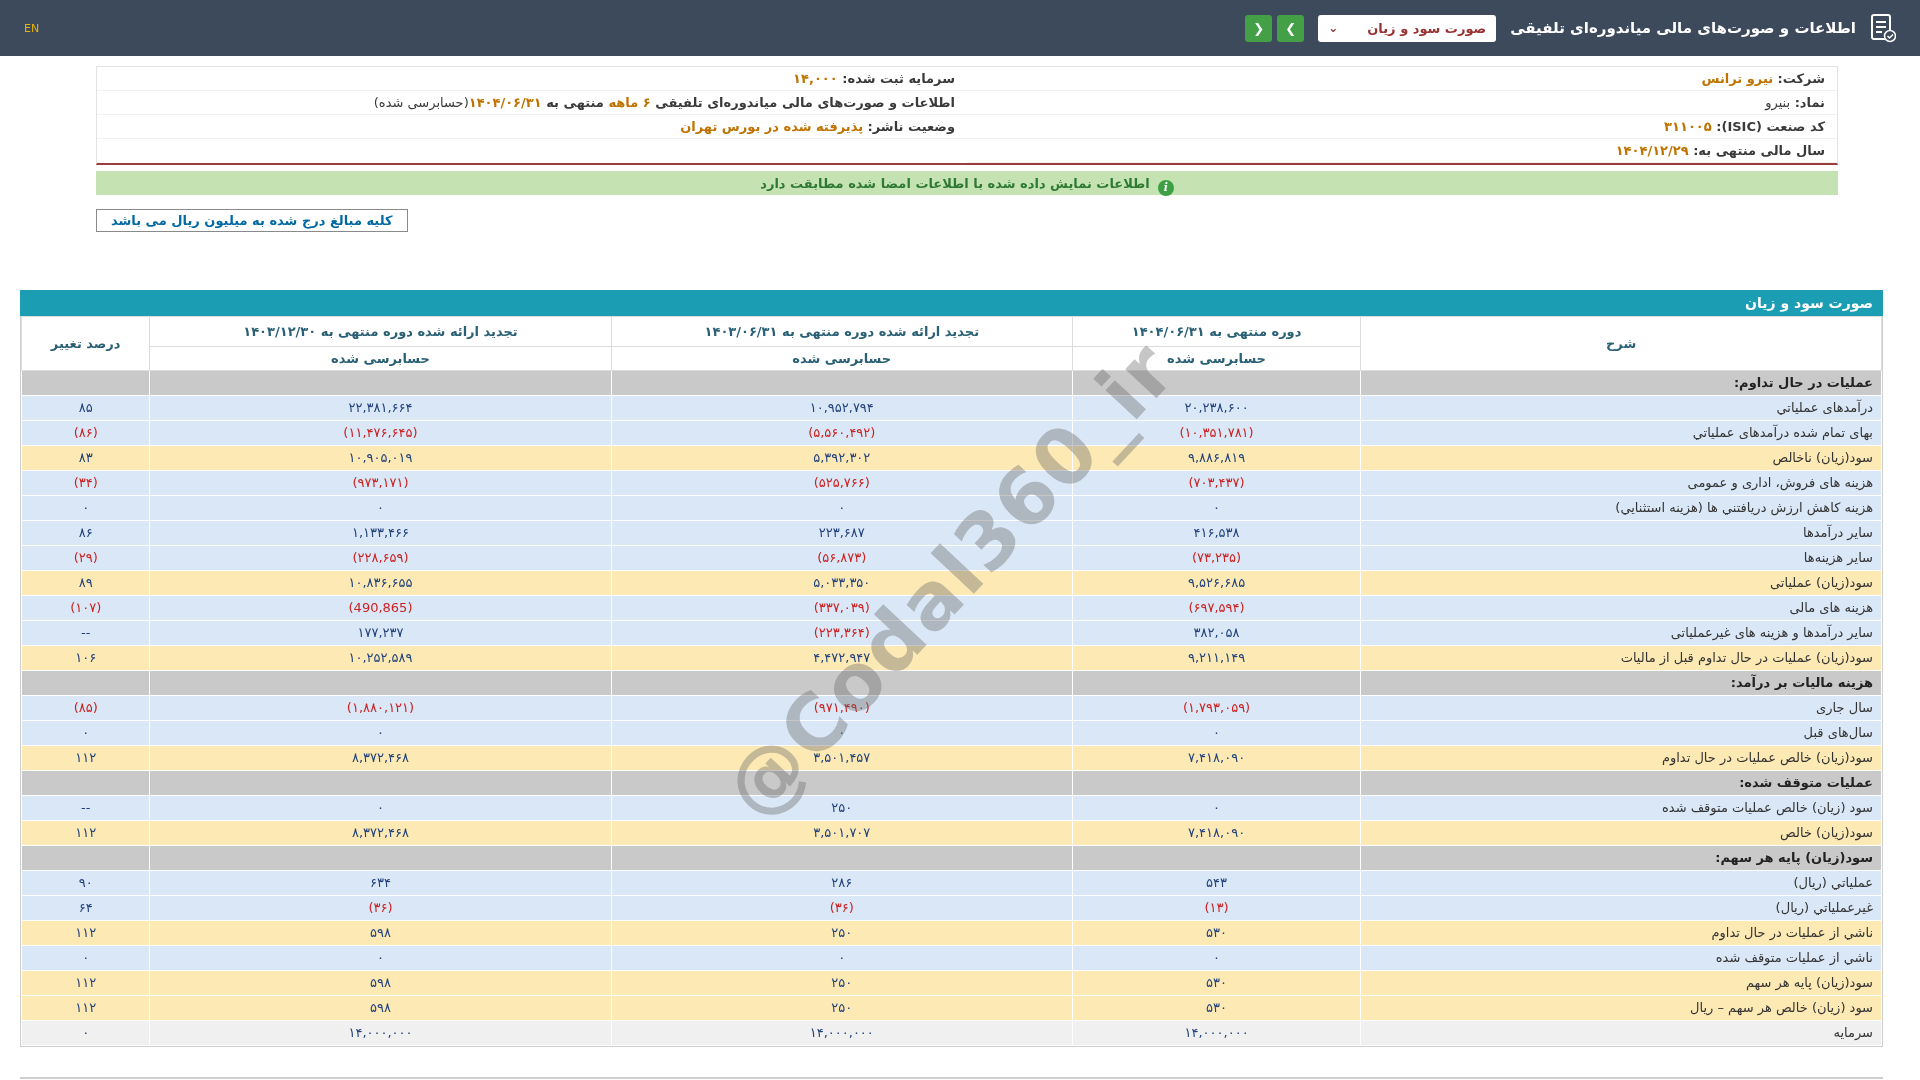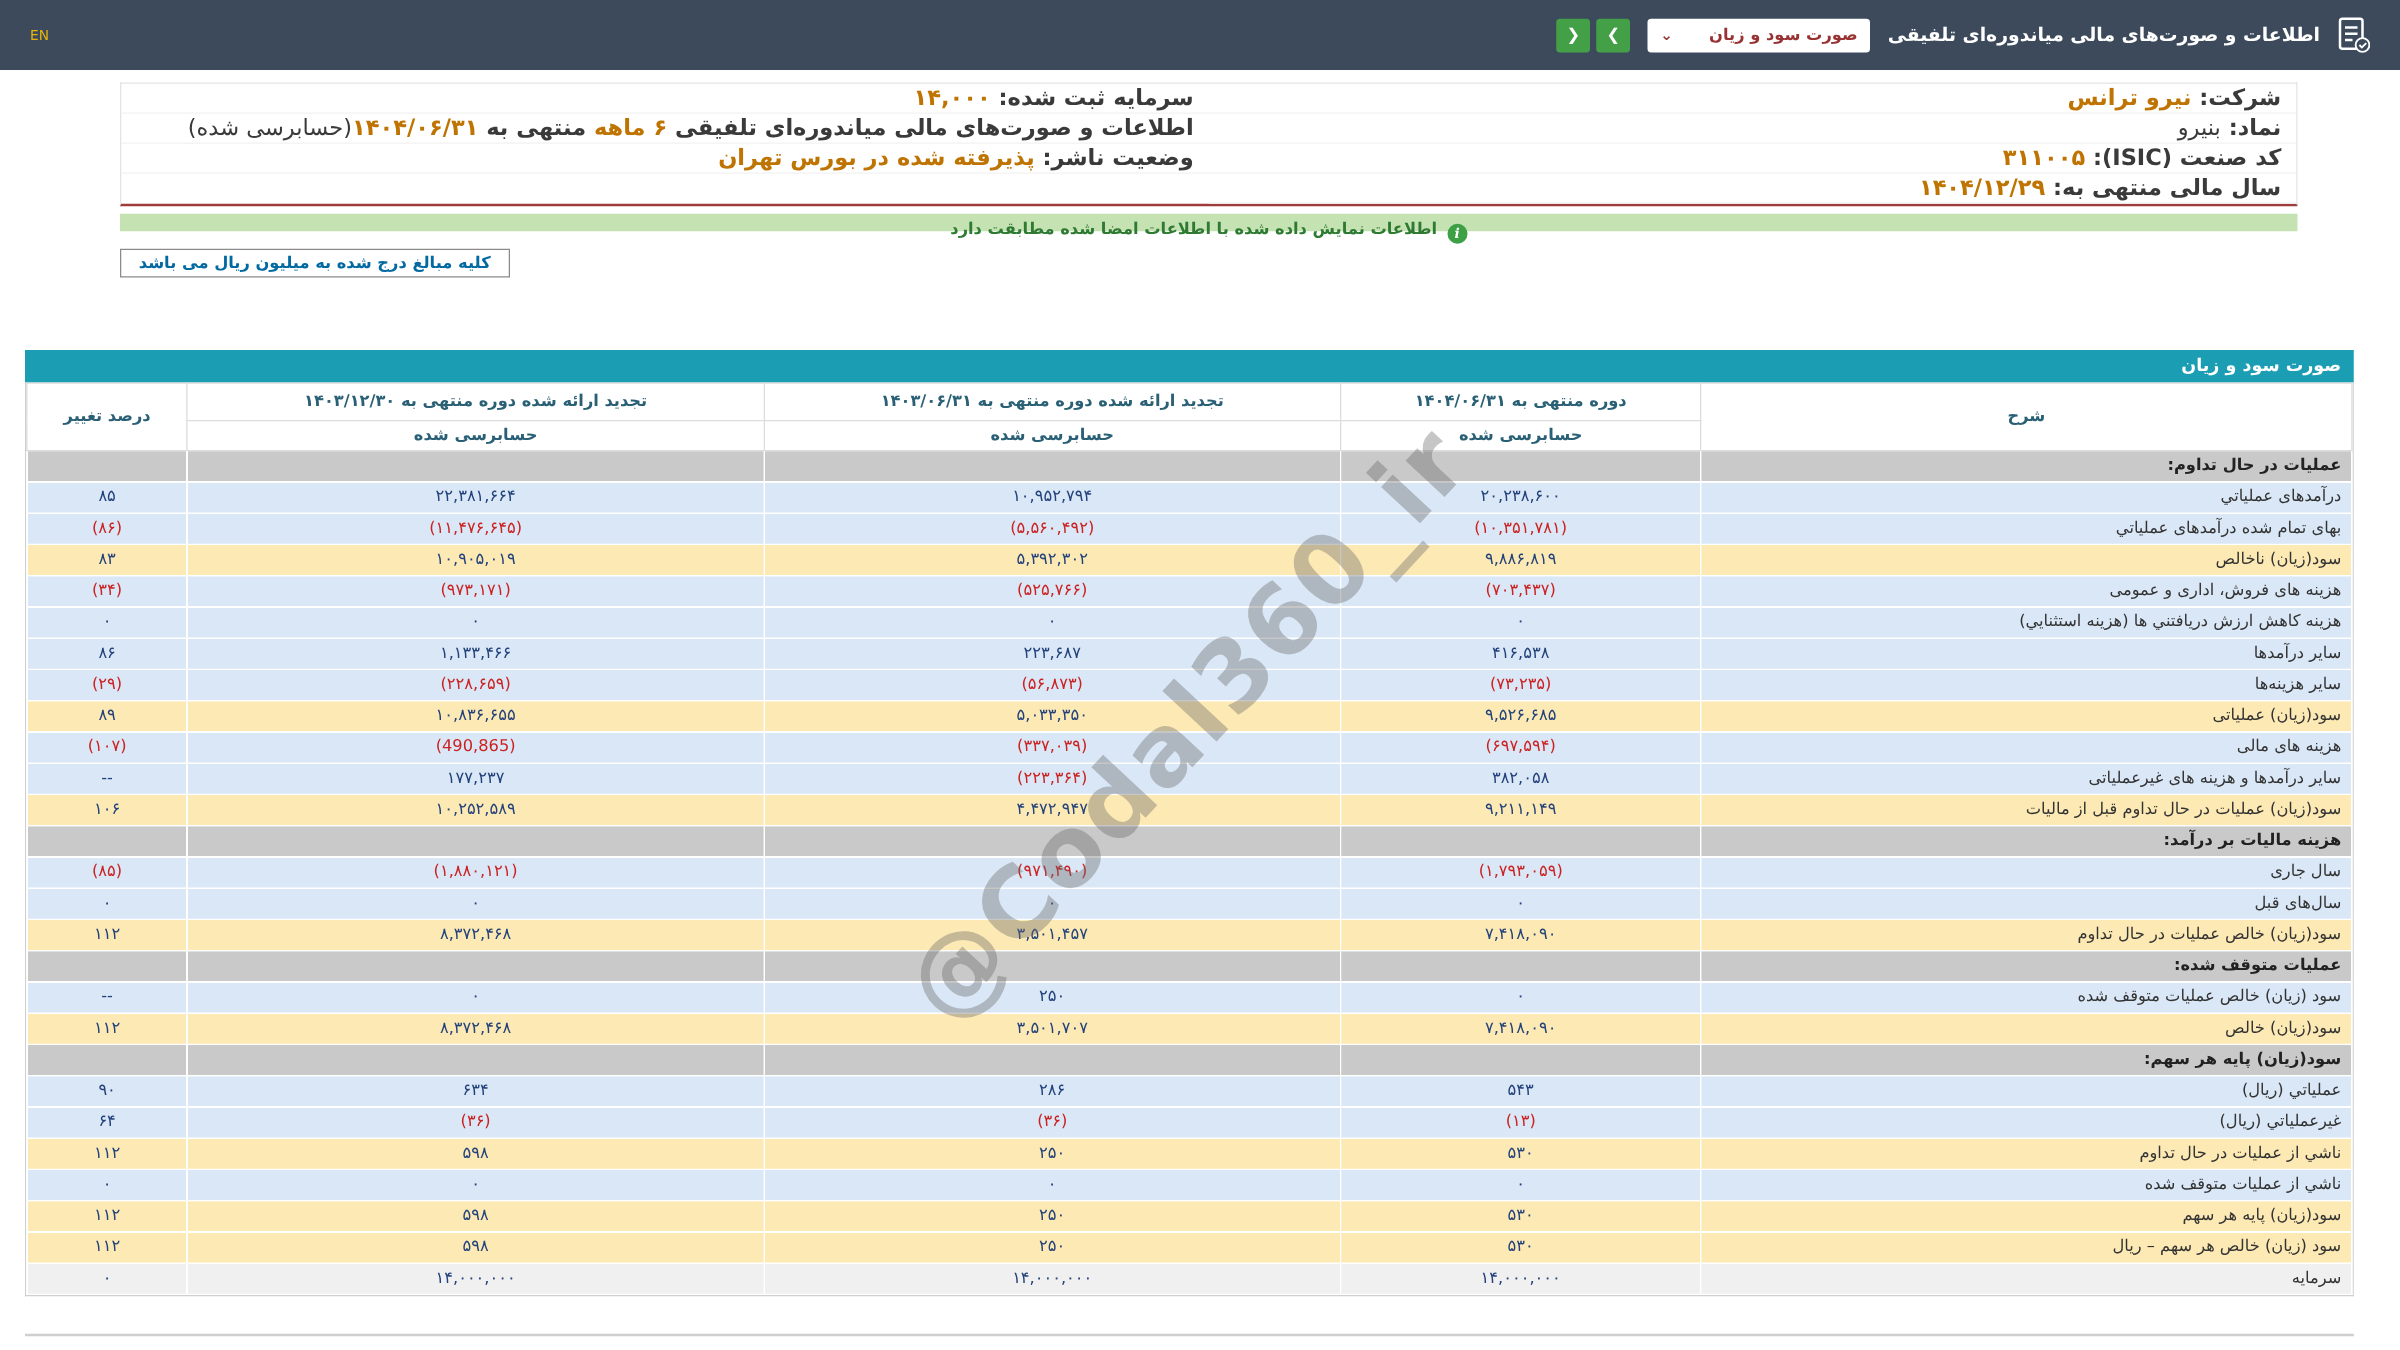--- a/index.html
+++ b/index.html
@@ -36,29 +36,29 @@
 
   
   .info {
     margin:10px 82px 0 96px;
     border:1px solid #e3e3e3; border-bottom:2px solid #9e3b3b;
     display:grid; grid-template-columns:1fr 1fr;
     background:#fff;
   }
   .info .irow {
     height:24px; line-height:24px; padding:0 12px;
-    border-bottom:1px solid #f2f2f2; font-size:18px; white-space:nowrap; overflow:hidden;
+    border-bottom:1px solid #f2f2f2; font-size:13px; white-space:nowrap; overflow:hidden;
   }
   .seg-label { font-weight:bold; color:#3a3a3a; }
   .seg-hl    { color:var(--hl-orange,#bf7300); font-weight:bold; }
   .seg-plain { color:#3a3a3a; }
 
   
   .notice {
-    margin:6px 82px 0 96px; height:14px; line-height:26px;
+    margin:6px 82px 0 96px; height:24px; line-height:26px;
     background:var(--notice-bg,#c4e2b2); color:var(--notice-text,#2f7a33);
     text-align:center; font-weight:bold; font-size:13px;
   }
   .info-icon {
     display:inline-block; width:16px; height:16px; border-radius:50%;
     background:#3da045; color:#fff; font-size:11px; line-height:16px; text-align:center;
     font-family:"DejaVu Serif", serif; font-style:italic; font-weight:bold;
     margin-left:8px; vertical-align:-3px;
   }
 

